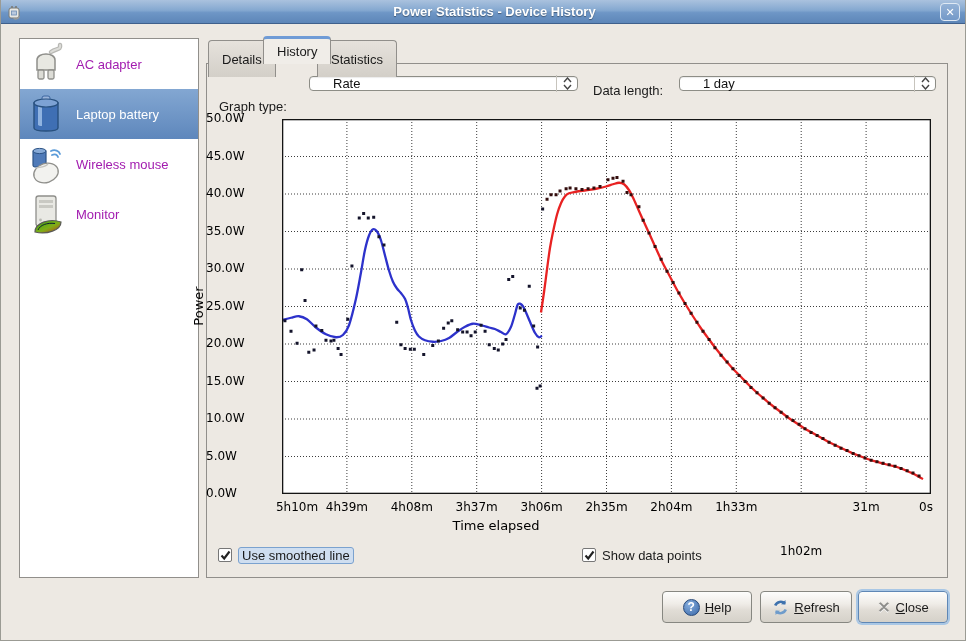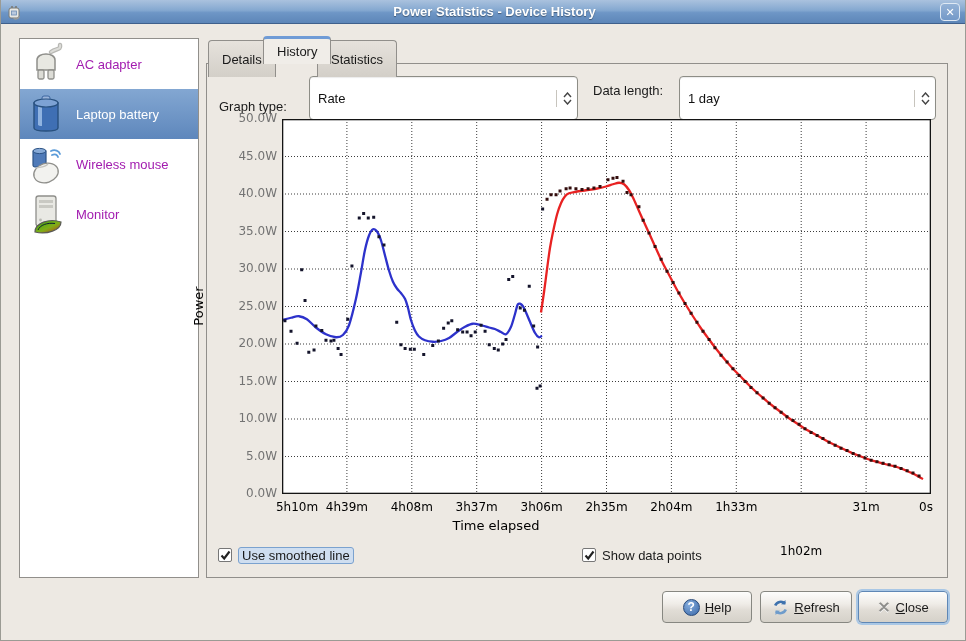--- a/index.html
+++ b/index.html
@@ -25,29 +25,29 @@
   
   .notebook{position:absolute;left:205px;top:63px;width:742px;height:515px;background:#ede9e3;
     border:1px solid #918f8b;}
   .tab{position:absolute;height:37px;top:40px;padding:0 13px;display:flex;align-items:center;
     font-size:13px;color:#1a1a1a;background:linear-gradient(180deg,#e6e2dc,#d3cfc8);
     border:1px solid #918f8b;border-bottom:none;border-radius:4px 4px 0 0;z-index:1;}
   .tab.active{top:36px;height:28px;background:#f0edе8;background:#f0ede8;z-index:3;
     border-top:3px solid #6f9bd6;padding-top:0;}
   
   .ctl-label{position:absolute;font-size:13px;color:#1a1a1a;}
-  .combo{position:absolute;height:44px;background:#fff;border:1px solid #8d8d86;border-radius:4px;
-    display:flex;align-items:center;font-size:13px;color:#111;padding-left:8px;
+  .combo{position:absolute;height:15px;background:#fff;border:1px solid #8d8d86;border-radius:4px;
+    display:flex;align-items:center;font-size:13px;color:#111;padding-left:23px;
     box-shadow:inset 0 1px 1px rgba(0,0,0,.08);}
   .combo .spacer{flex:1;}
   .combo .sep{width:1px;height:17px;background:#c7c4bd;}
   .combo .arrows{width:20px;display:flex;flex-direction:column;align-items:center;justify-content:center;gap:1px;}
   
   .plot-svg{position:absolute;left:281px;top:119px;}
-  .ytick{position:absolute;width:71px;text-align:right;font-size:12px;color:#737373;
+  .ytick{position:absolute;width:71px;font-size:12px;color:#000000;
     font-family:"DejaVu Sans",sans-serif;}
   .xtick{position:absolute;transform:translateX(-50%);font-size:12px;color:#000;white-space:nowrap;
     font-family:"DejaVu Sans",sans-serif;}
   .axis-title-y{position:absolute;left:197px;top:306px;transform:translate(-50%,-50%) rotate(-90deg);
     font-size:13px;color:#000;font-family:"DejaVu Sans",sans-serif;}
   .axis-title-x{position:absolute;left:395px;top:518px;width:200px;text-align:center;font-size:13px;
     color:#000;font-family:"DejaVu Sans",sans-serif;}
   
   .checkrow-item{position:absolute;display:flex;align-items:center;gap:6px;height:20px;}
   .checkbox{width:14px;height:14px;background:#fff;border:1px solid #777;border-radius:2px;

